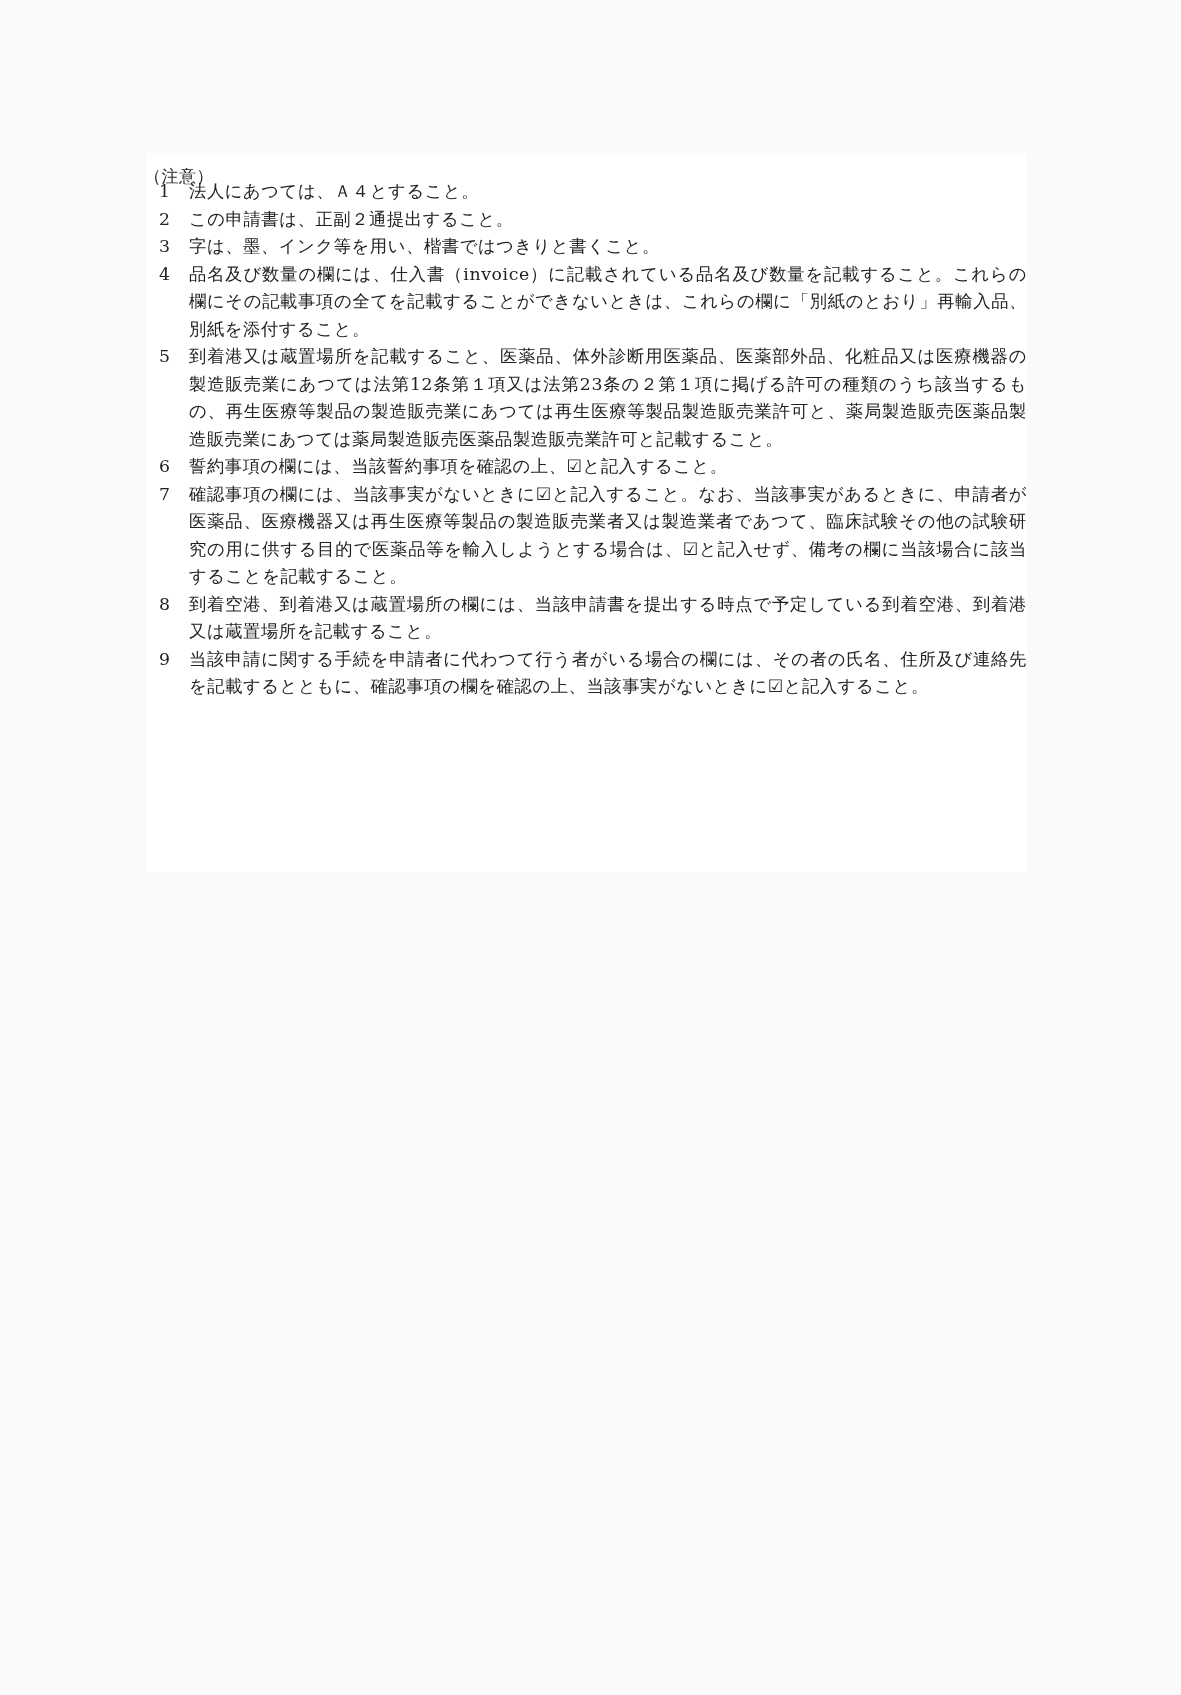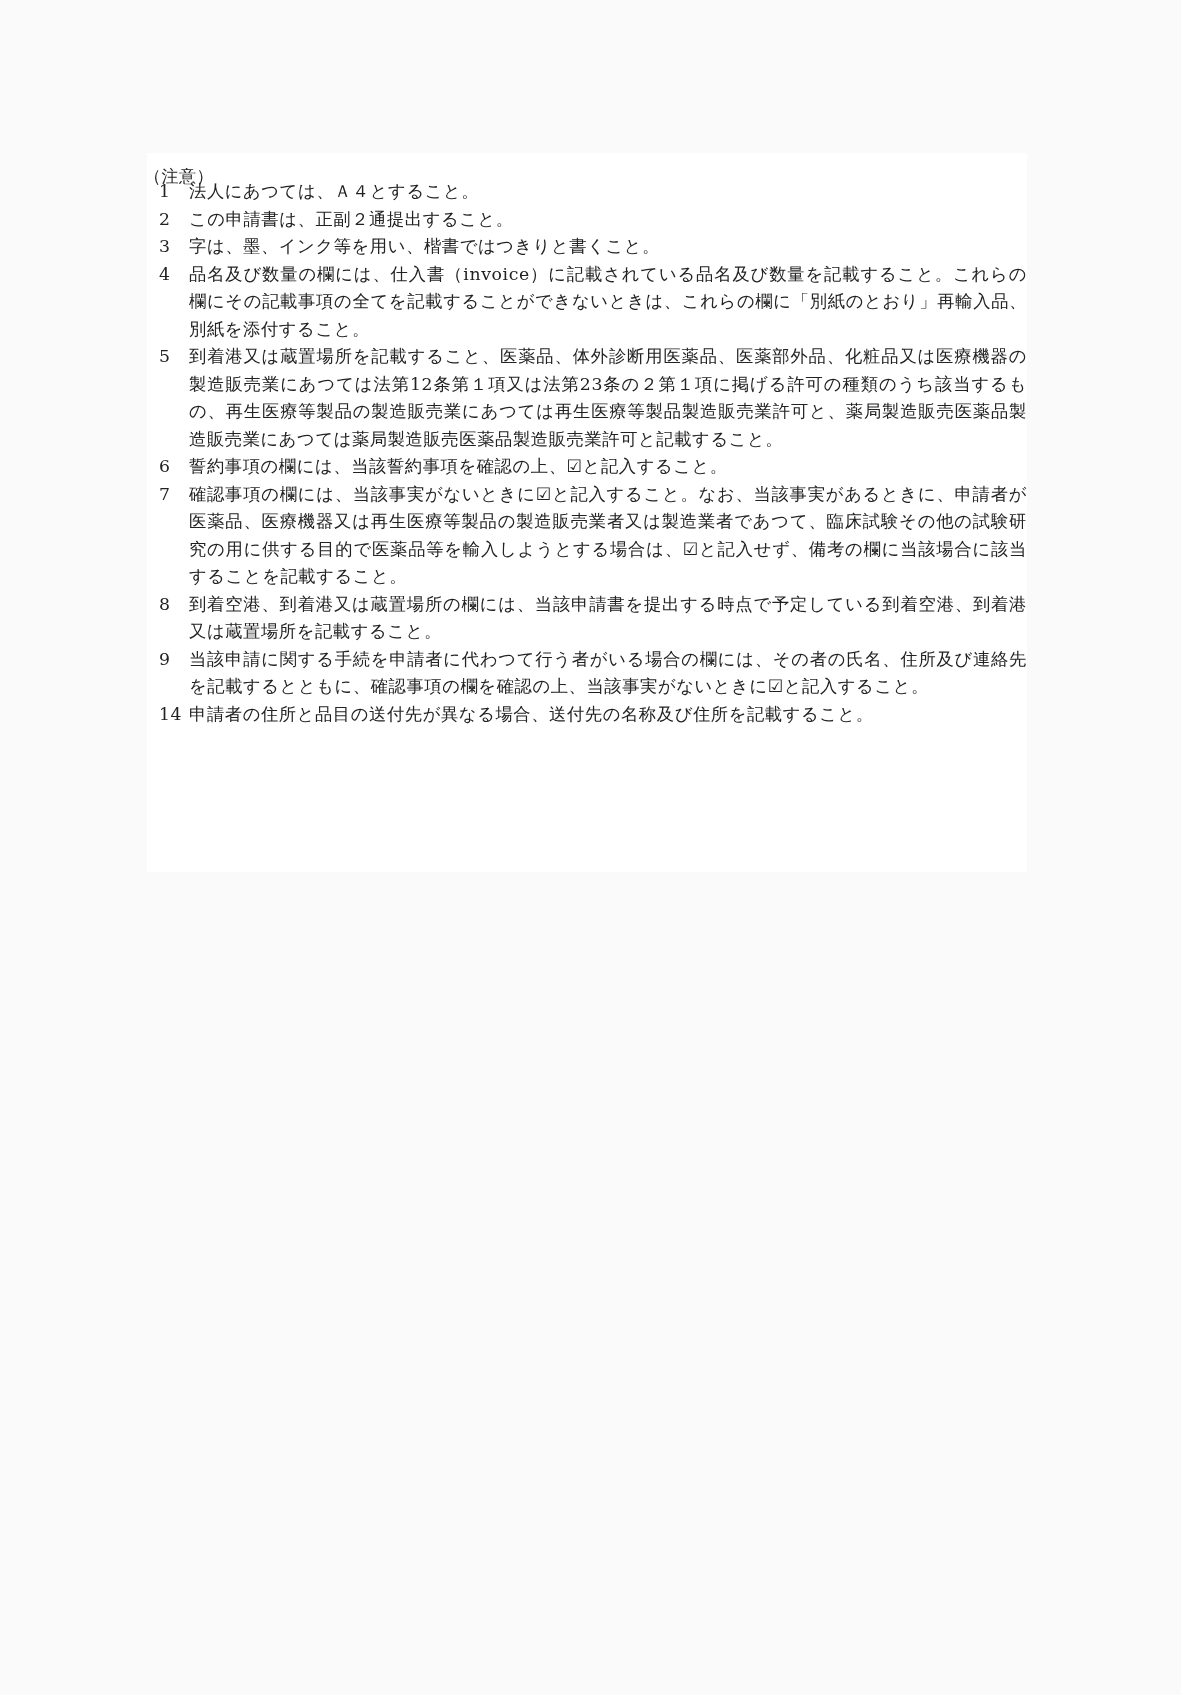--- a/index.html
+++ b/index.html
@@ -101,17 +101,13 @@
       <span class="body">確認事項の欄には、当該事実がないときに☑と記入すること。なお、当該事実があるときに、申請者が医薬品、医療機器又は再生医療等製品の製造販売業者又は製造業者であつて、臨床試験その他の試験研究の用に供する目的で医薬品等を輸入しようとする場合は、☑と記入せず、備考の欄に当該場合に該当することを記載すること。</span>
     </li>
   <li class="note">
       <span class="num">8</span>
       <span class="body">到着空港、到着港又は蔵置場所の欄には、当該申請書を提出する時点で予定している到着空港、到着港又は蔵置場所を記載すること。</span>
     </li>
   <li class="note">
       <span class="num">9</span>
       <span class="body">当該申請に関する手続を申請者に代わつて行う者がいる場合の欄には、その者の氏名、住所及び連絡先を記載するとともに、確認事項の欄を確認の上、当該事実がないときに☑と記入すること。</span>
     </li>
-  <li class="note">
-      <span class="num">14</span>
-      <span class="body">申請者の住所と品目の送付先が異なる場合、送付先の名称及び住所を記載すること。</span>
-    </li>
 </ol>
 
 </body></html>

